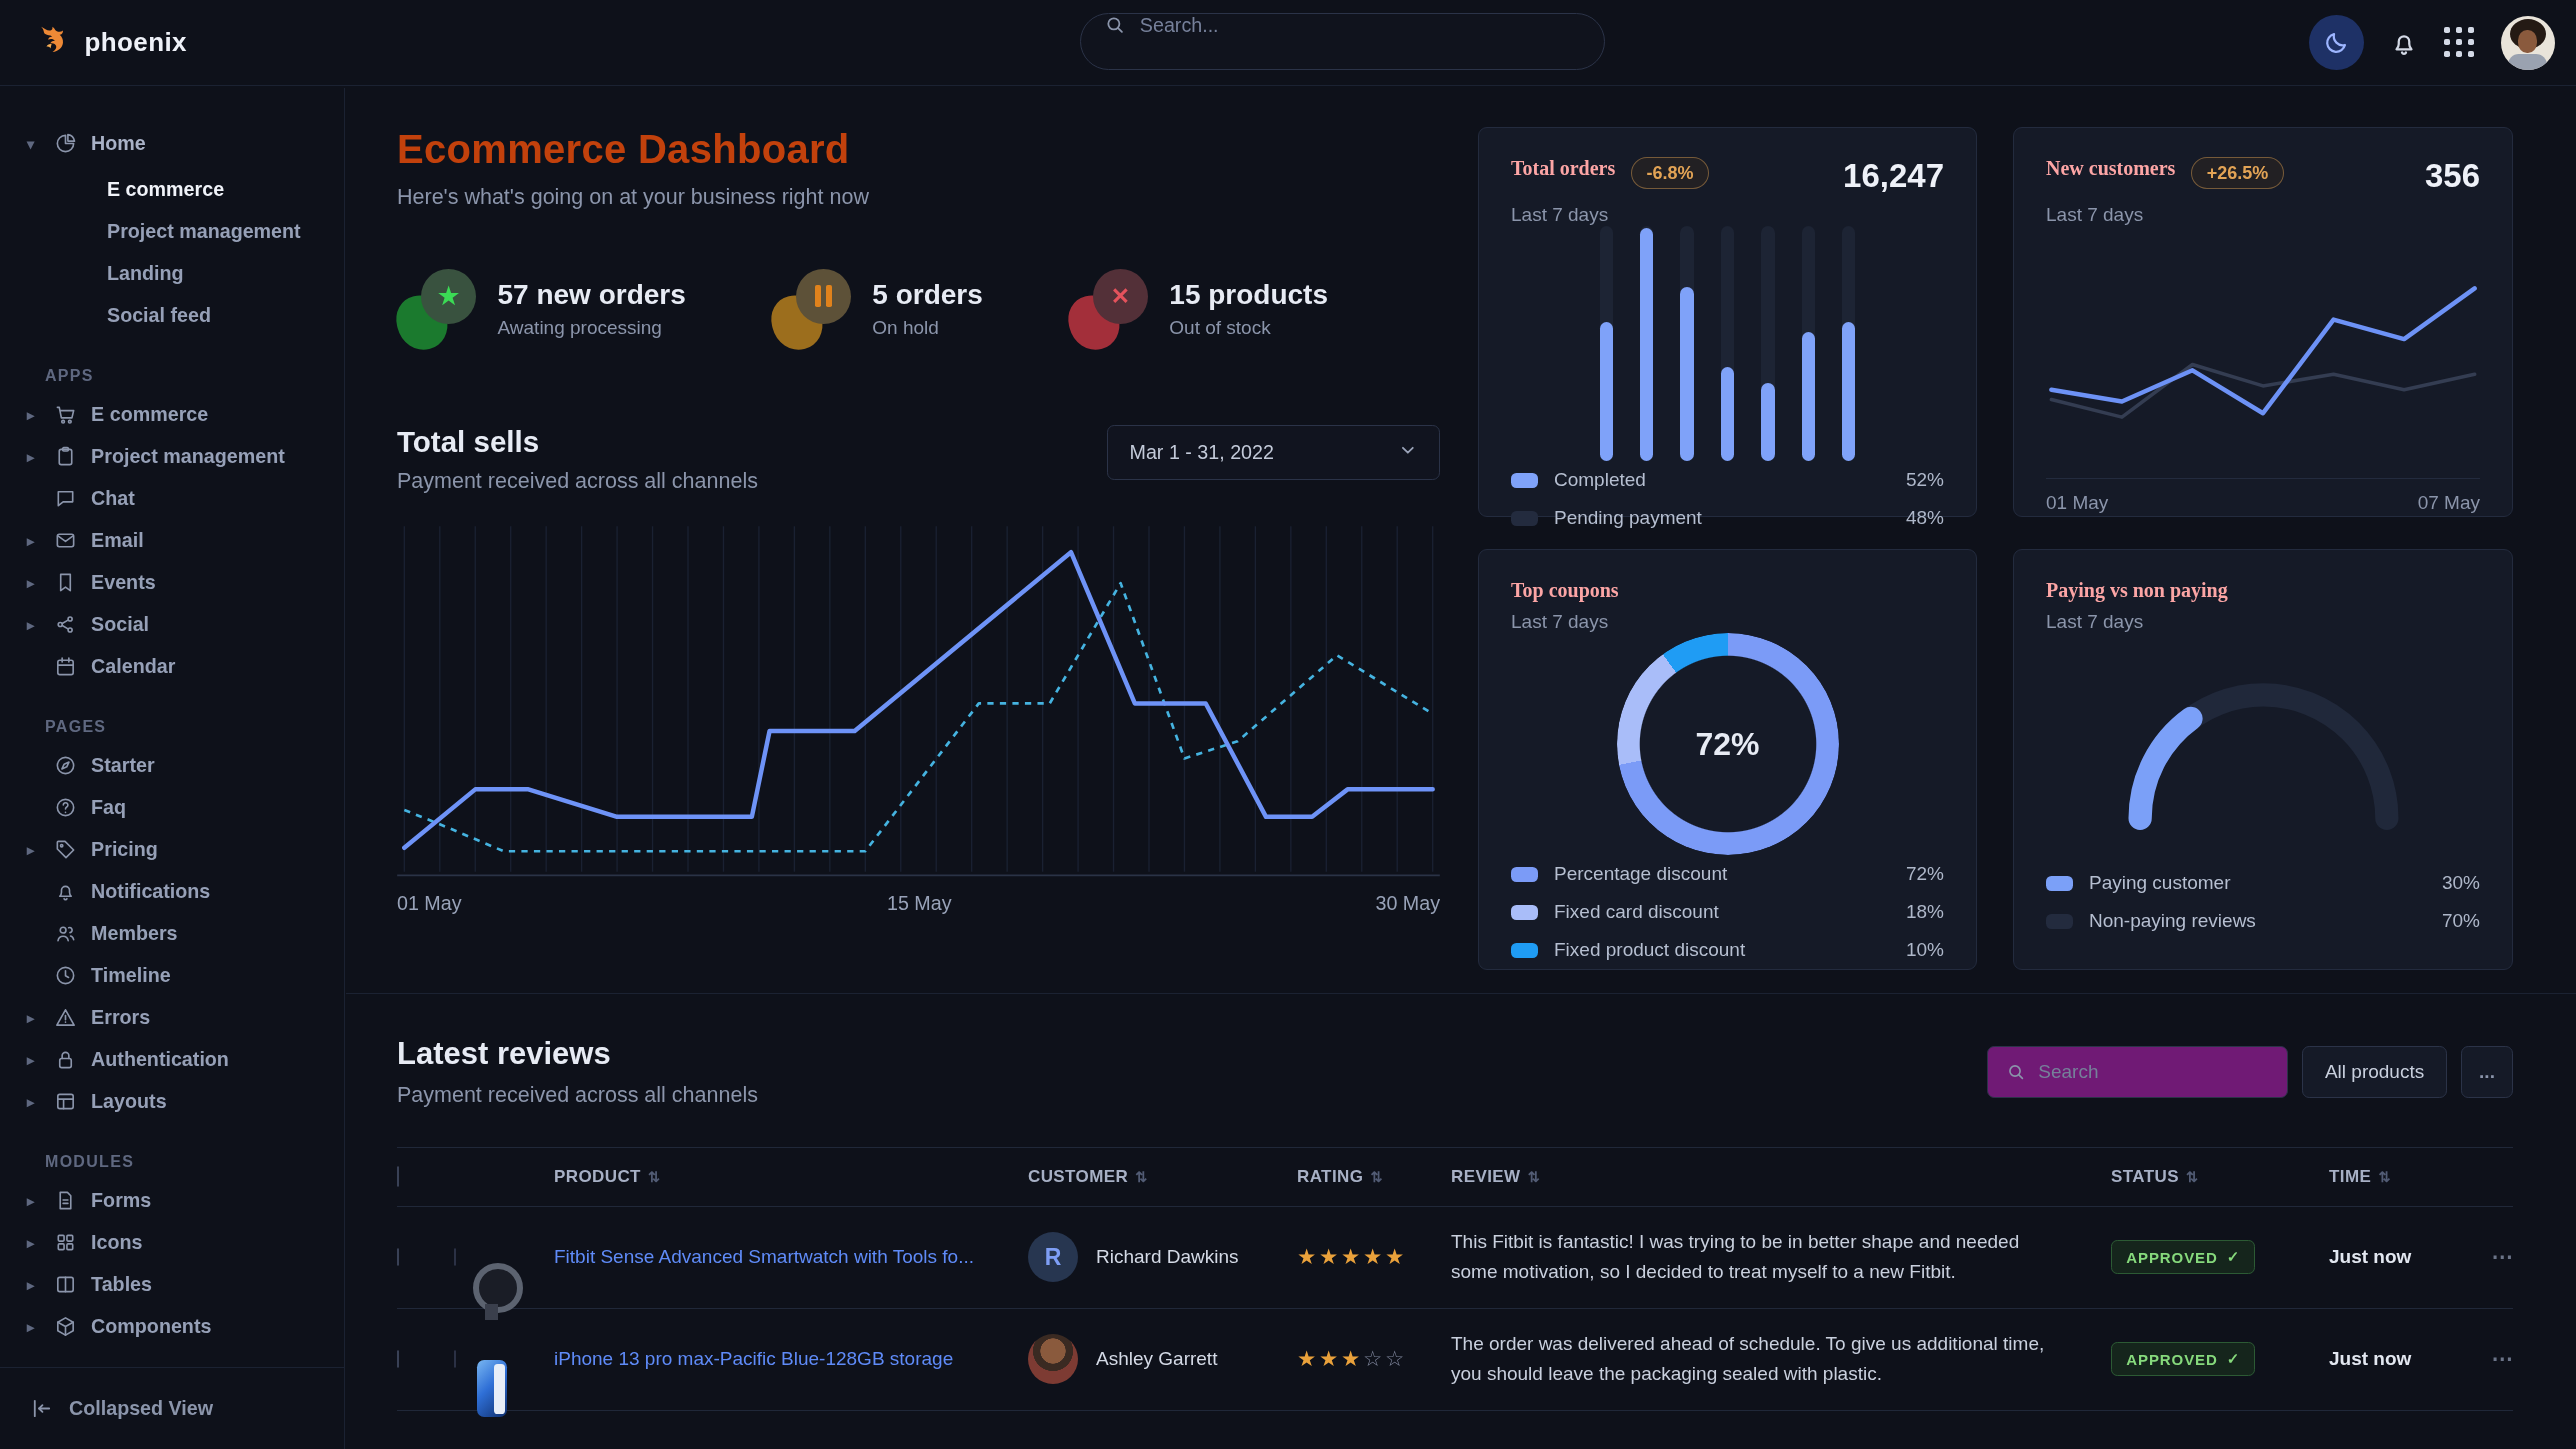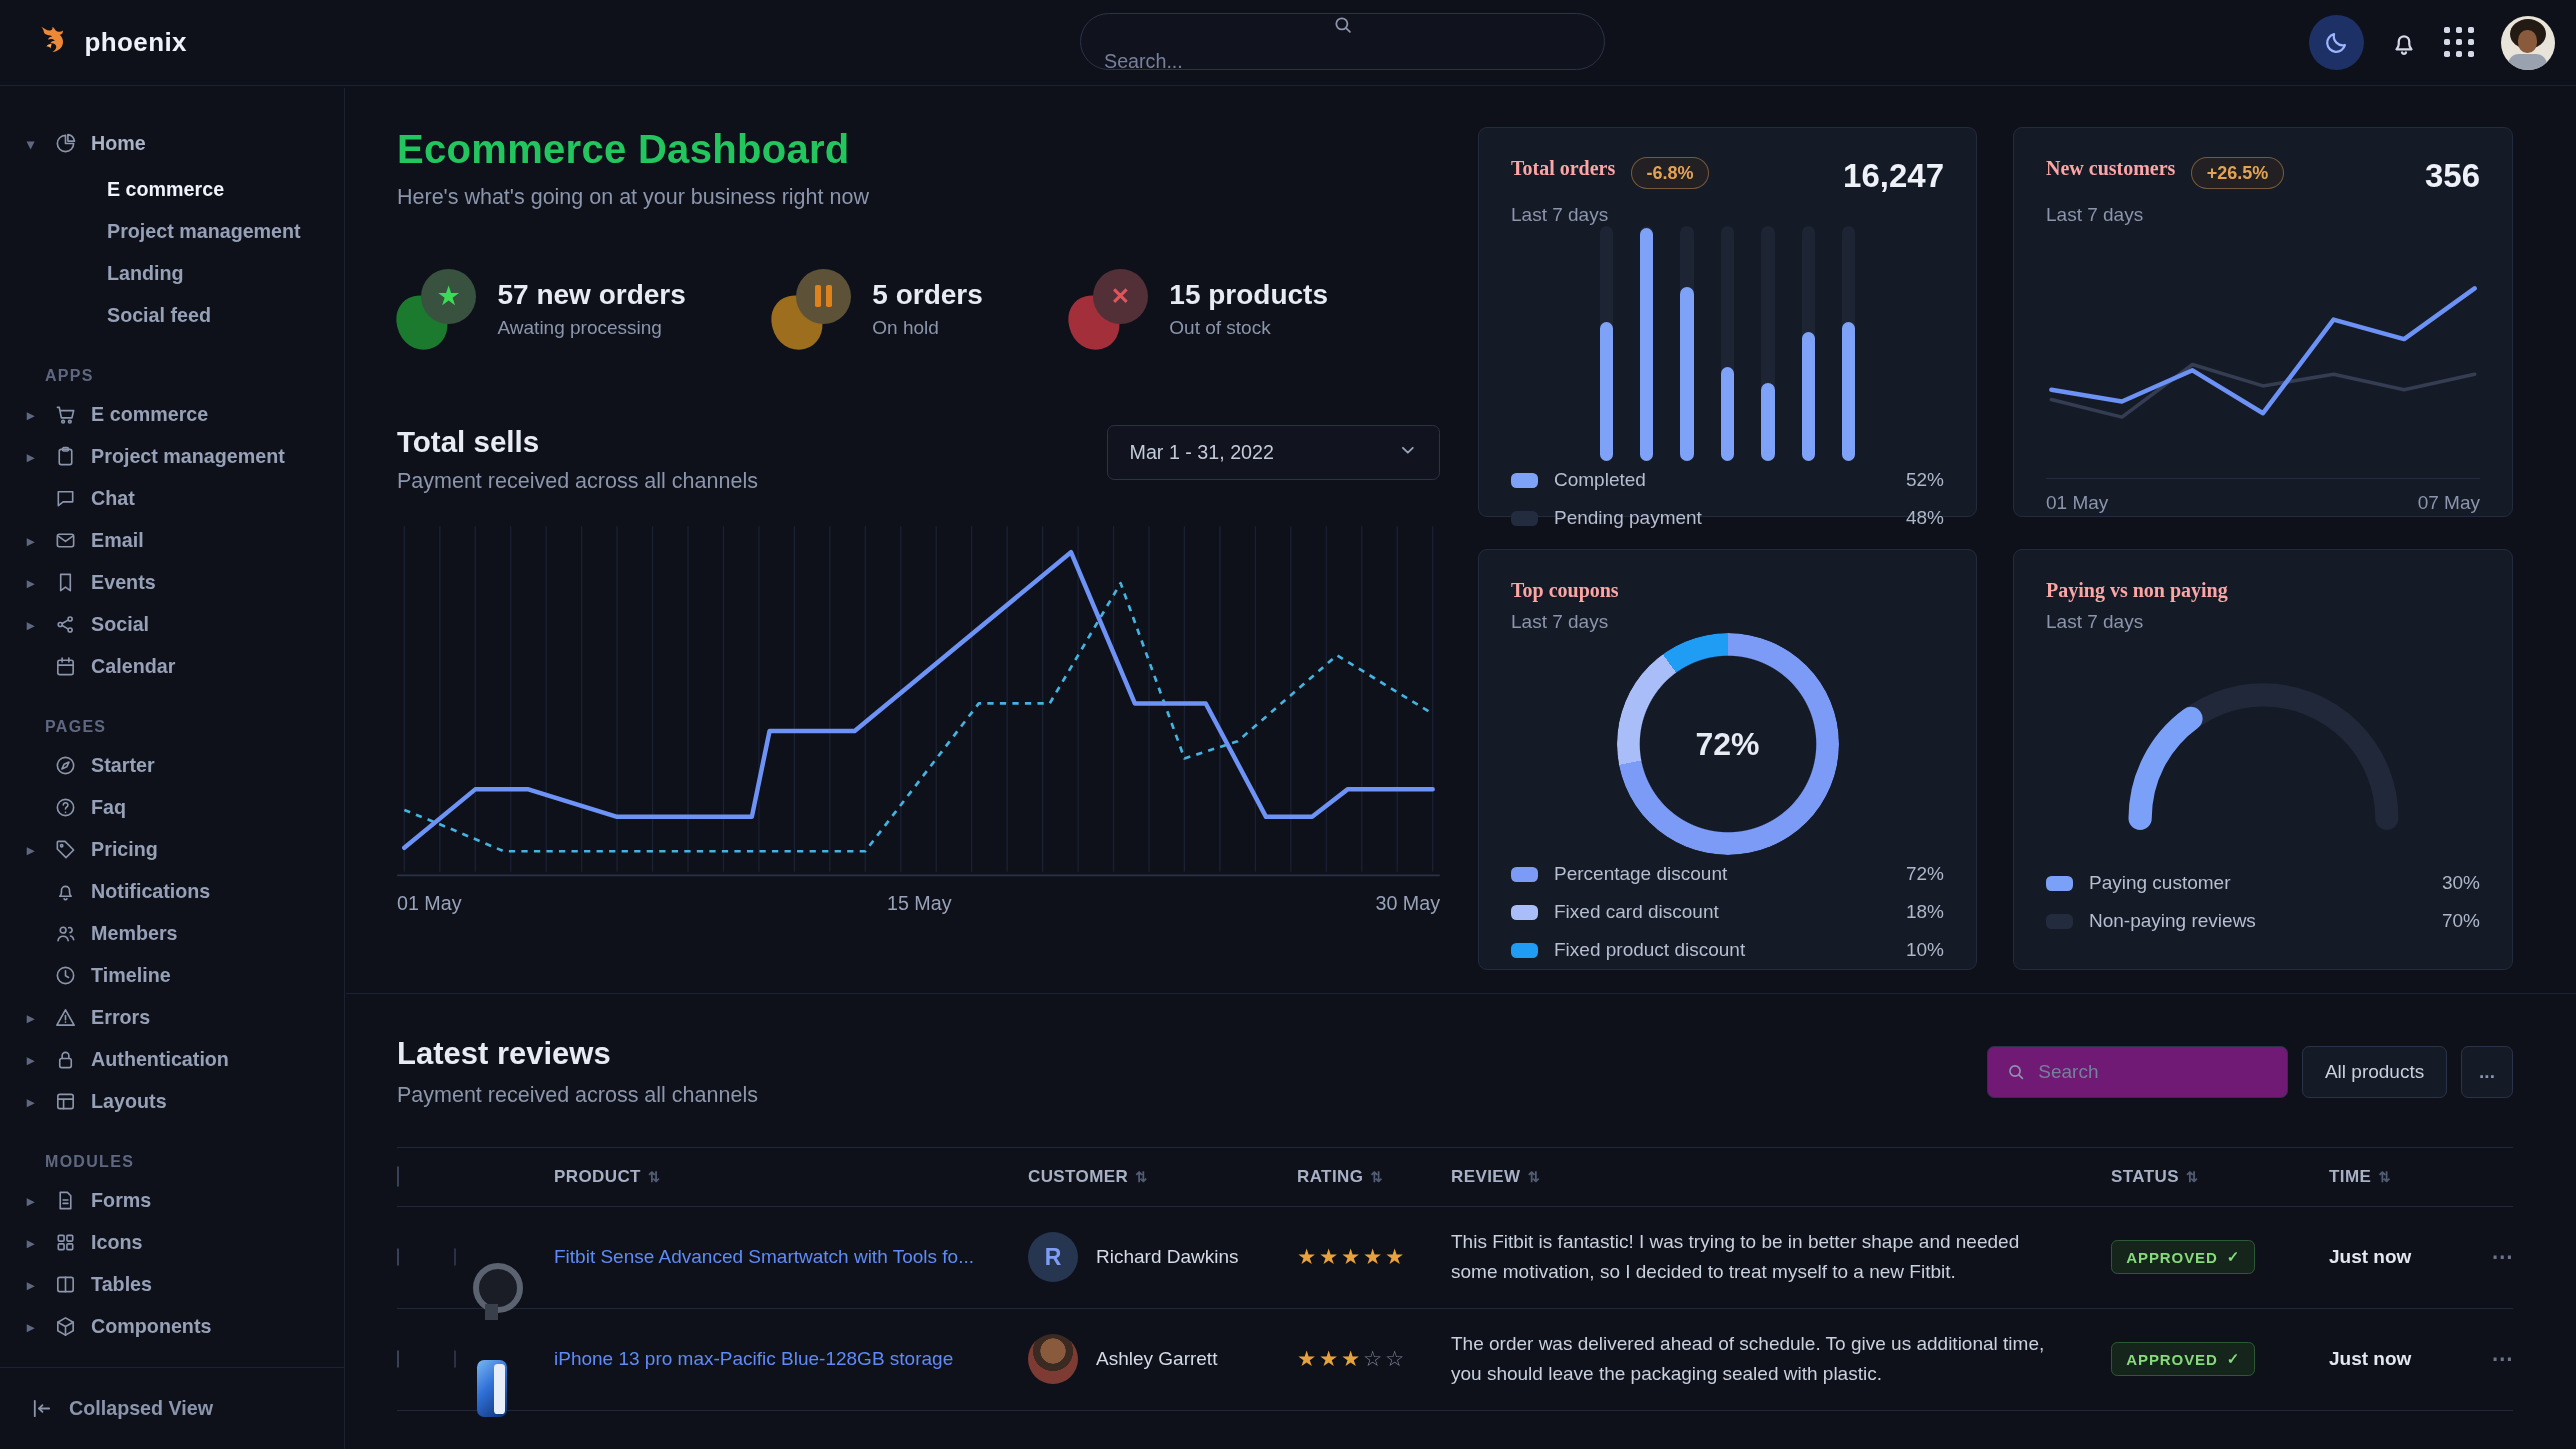--- a/index.html
+++ b/index.html
@@ -3,21 +3,21 @@
 <meta charset="utf-8">
 <style>
 * { margin:0; padding:0; box-sizing:border-box; }
 html,body { width:2576px; height:1449px; overflow:hidden; }
 body { background:#0e111a; font-family:"Liberation Sans", sans-serif; color:#dfe4f0; position:relative; }
 
 
 .navbar { position:absolute; top:0; left:0; right:0; height:86px; border-bottom:1.8px solid #1b2232; display:flex; align-items:center; padding:0 21.5px 0 34px; z-index:5; }
 .brand { display:flex; align-items:center; gap:12.5px; }
 .brand-name { font-size:26px; font-weight:700; color:#eef1f8; letter-spacing:0.4px; }
-.nav-search { position:absolute; left:1080px; top:13.4px; width:525px; height:57px; border:1.8px solid #2b3348; border-radius:30px; display:flex; align-items:center; padding:0 23px; gap:14.3px; background:#10131d;flex-direction:column; }
+.nav-search { position:absolute; left:1080px; top:13.4px; width:525px; height:57px; border:1.8px solid #2b3348; border-radius:30px; display:flex; align-items:flex-start; padding:0 23px; gap:14.3px; background:#10131d; }
 .nav-search input { background:transparent; border:none; outline:none; color:#aeb6c9; font-size:19.7px; font-family:inherit; width:100%; }
 .nav-search input::placeholder { color:#76809a; }
 .nav-right { margin-left:auto; display:flex; align-items:center; gap:25px; }
 .moon-btn { width:55px; height:55px; border-radius:50%; background:#1e3166; display:flex; align-items:center; justify-content:center; }
 .icon-btn { display:flex; align-items:center; justify-content:center; color:#d3d9e6; }
 .grid-dots { width:32px; height:32px; display:grid; grid-template-columns:repeat(3,1fr); gap:4.5px; }
 .grid-dots i { width:6.3px; height:6.3px; border-radius:1.8px; background:#d3d9e6; }
 .avatar-top { width:54px; height:54px; border-radius:50%; overflow:hidden; background:#e9e4da; position:relative; }
 .avatar-top .hair { position:absolute; top:3.6px; left:9px; width:36px; height:30px; border-radius:50%; background:#241a14; }
 .avatar-top .face { position:absolute; top:14.3px; left:17px; width:19.7px; height:23px; border-radius:46%; background:#8a5a3d; }
@@ -34,21 +34,21 @@
 .home-children li.active { color:#f0f3f9; font-weight:700; }
 .section-title { padding-left:45px; margin-top:30px; margin-bottom:9px; font-size:16px; font-weight:700; letter-spacing:1.3px; color:#5f6880; }
 .side-list { list-style:none; }
 .side-list li { height:42px; display:flex; align-items:center; gap:14.3px; padding-left:27px; font-size:19.7px; font-weight:600; color:#96a0b7; cursor:pointer; }
 .collapse-row { position:absolute; bottom:0; left:0; right:0; border-top:1.8px solid #1b2232; height:82px; display:flex; align-items:center; gap:16px; padding-left:30px; color:#8b95ab; font-size:19.7px; font-weight:600; }
 
 
 .content { position:absolute; top:88px; left:346px; right:0; bottom:0; padding:39px 63px 0 51px; }
 .top-section { display:flex; gap:38px; }
 .main-col { width:1043px; flex:none; }
-.page-title { font-size:40px; font-weight:700; color:#22c55e; letter-spacing:0.3px; }
+.page-title { font-size:40px; font-weight:700; color:#c2410c; letter-spacing:0.3px; }
 .page-sub { margin-top:12.5px; font-size:21.5px; color:#8b95ab; }
 
 .stats-row { display:flex; gap:86px; margin-top:59px; }
 .stat { display:flex; align-items:center; gap:21.5px; }
 .stat-ic { position:relative; width:79px; height:81px; flex:none; }
 .stat-ic .blob { position:absolute; left:0; bottom:0; width:50px; height:55px; border-radius:46% 54% 48% 52%; transform:rotate(-14deg); }
 .stat-ic .circ { position:absolute; right:0; top:0; width:55px; height:55px; border-radius:50%; display:flex; align-items:center; justify-content:center; }
 .stat.green .blob { background:#1b7a2e; } .stat.green .circ { background:#39523f; color:#3bdb55; }
 .stat.orange .blob { background:#9c6e1d; } .stat.orange .circ { background:#5d5138; color:#e0821c; }
 .stat.red .blob { background:#a32f3a; } .stat.red .circ { background:#533038; color:#e4525c; }

